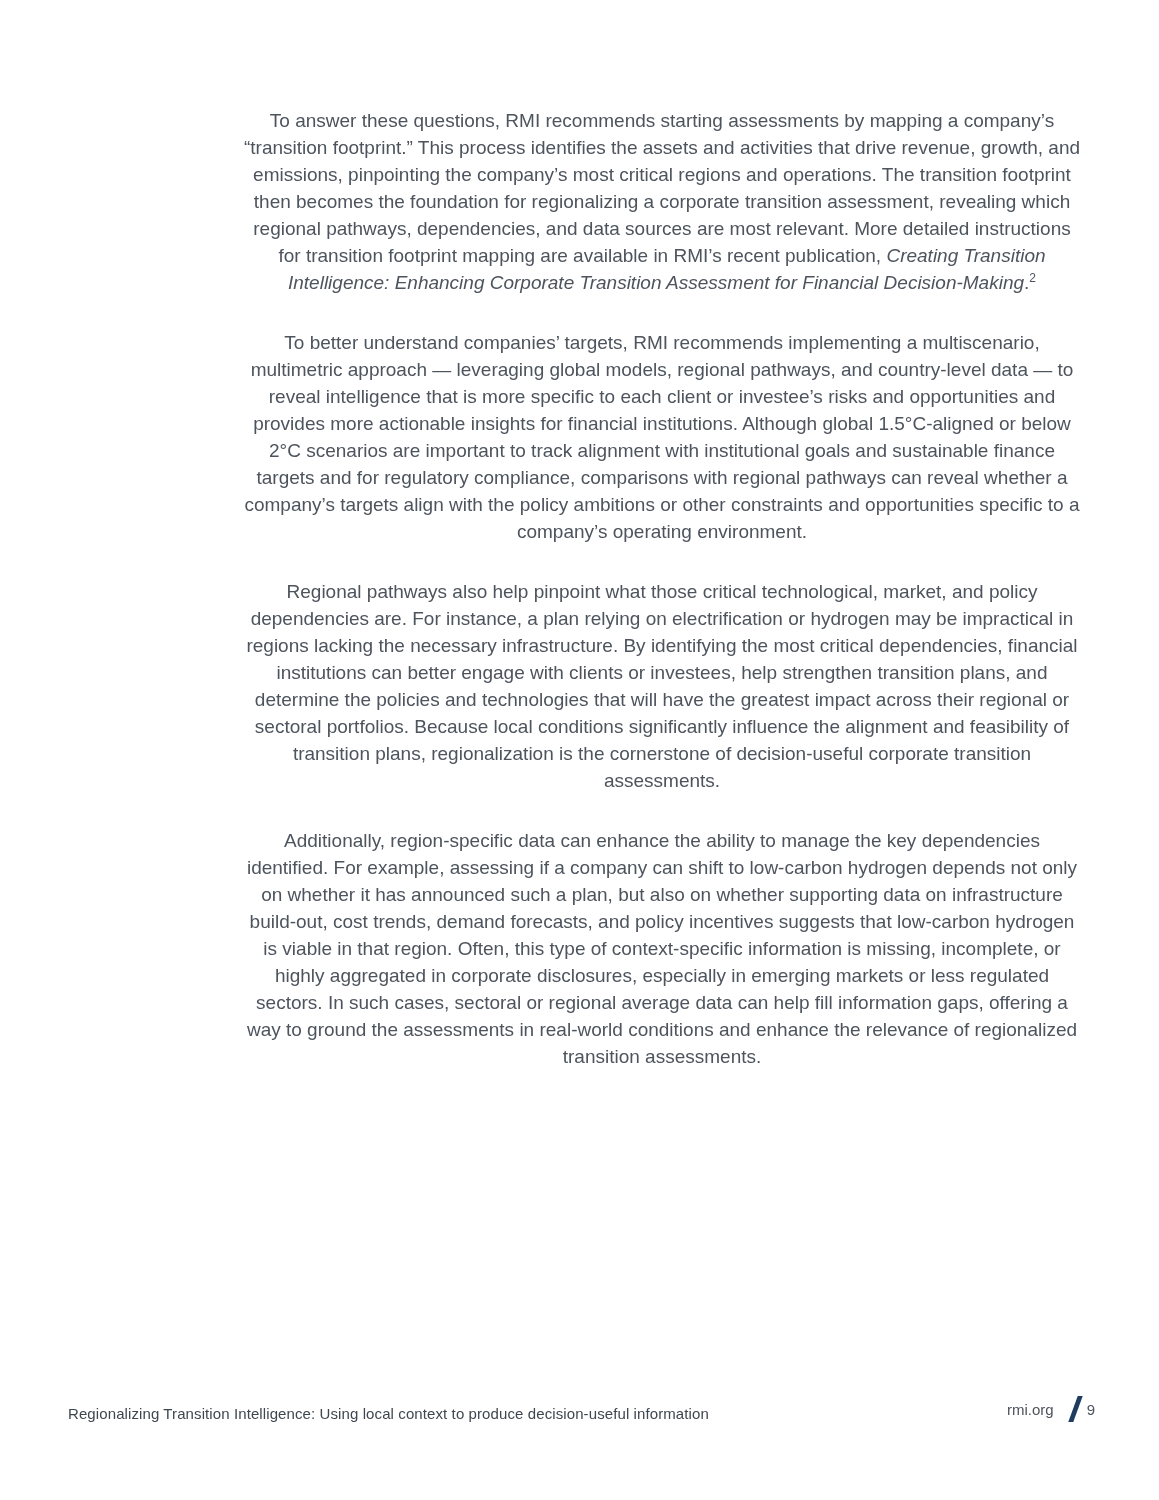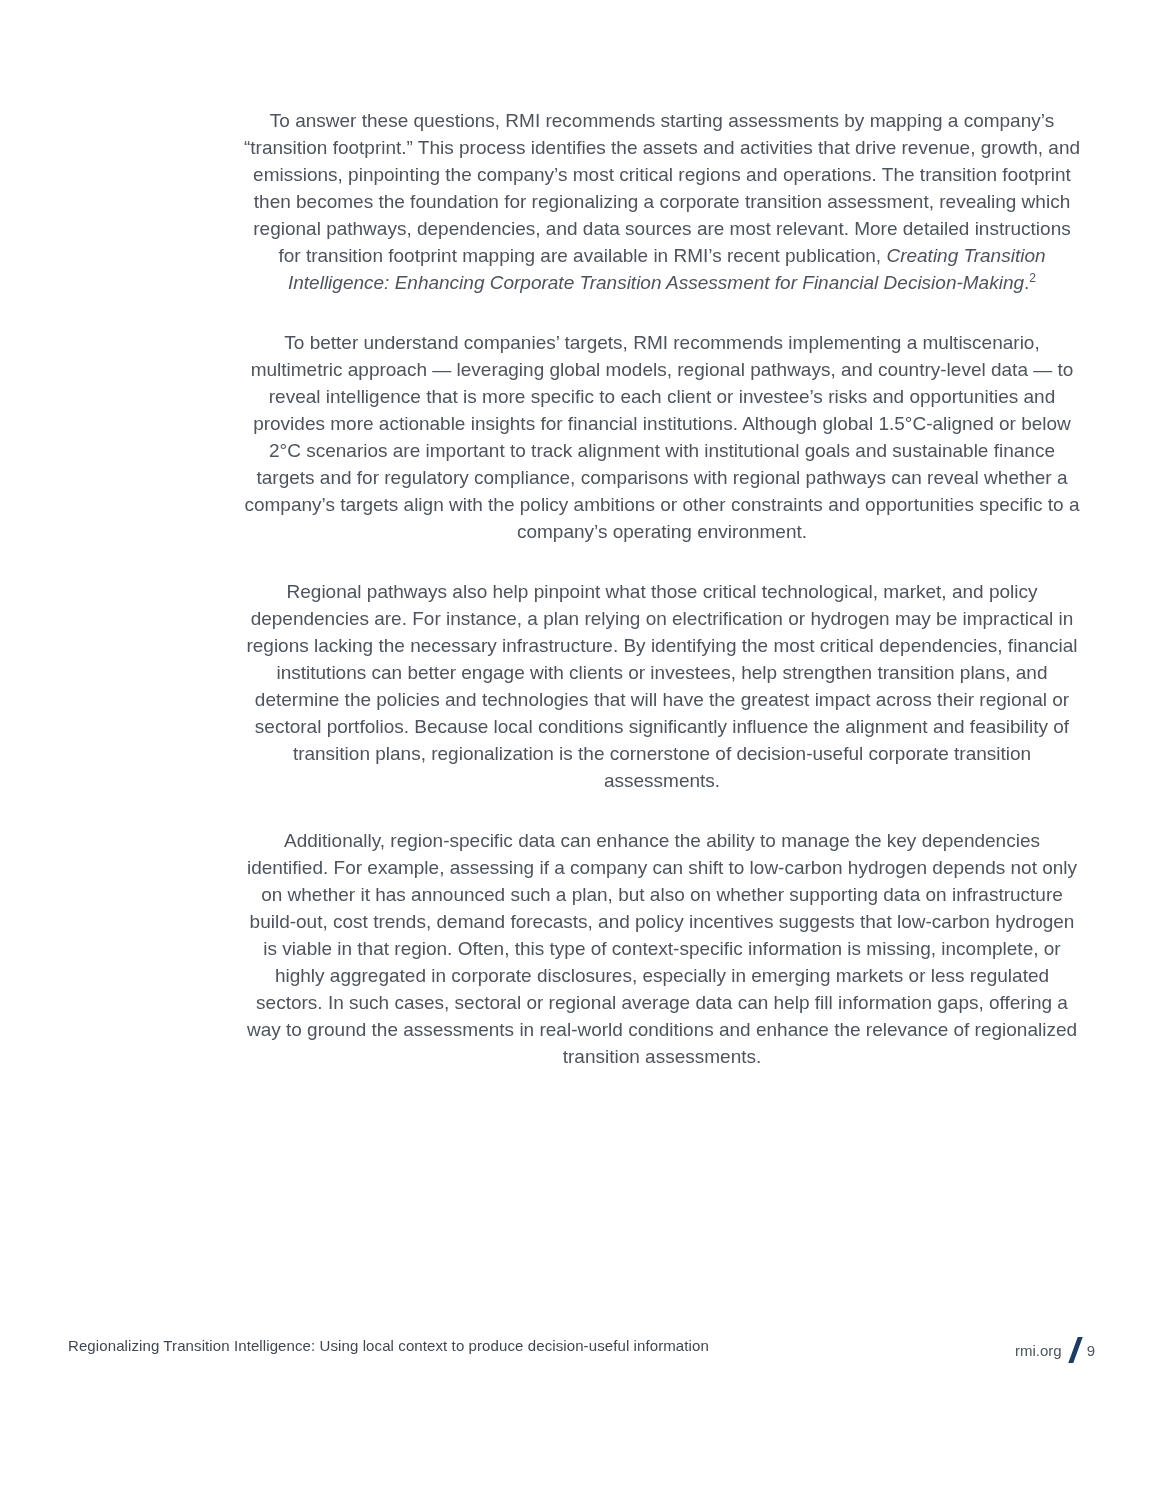--- a/index.html
+++ b/index.html
@@ -17,29 +17,29 @@
     text-align: center;
   }
   .content p { margin-bottom: 33px; }
   .content .italic { font-style: italic; }
   .content sup { font-size: 12px; line-height: 0; vertical-align: super; }
 
   .footer {
     position: absolute;
     left: 68px;
     right: 64px;
-    top: 1337px;
+    top: 1396px;
     display: flex;
     justify-content: space-between;
-    align-items: flex-start;
+    align-items: flex-end;
     font-size: 15px;
   }
   .footer-title { color: #3e4750; letter-spacing: 0.1px; }
   .footer-right { display: flex; align-items: center; color: #4d545d; }
-  .footer-site { margin-right: 9px; }
+  .footer-site { margin-right: 17px; }
   .slash-glyph {
     display: inline-block;
     width: 5px;
     height: 26px;
     background: #1d3c5f;
     transform: skewX(-20deg);
     margin: 0 9px 0 2px;
   }
   .footer-page { color: #4d545d; }
 

